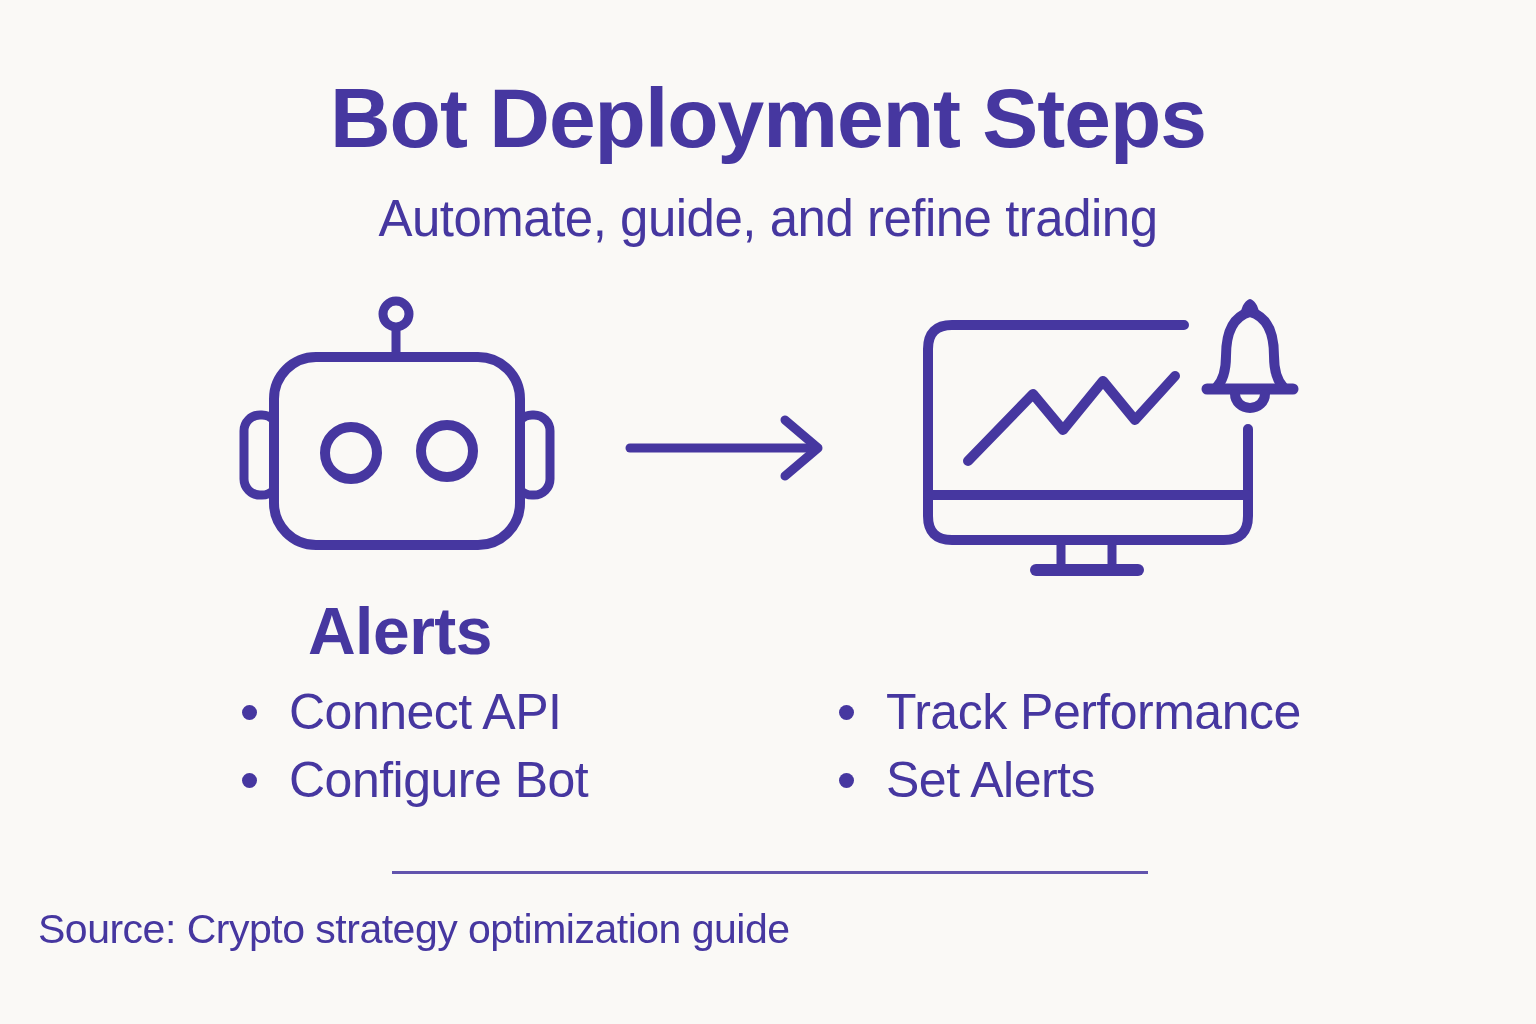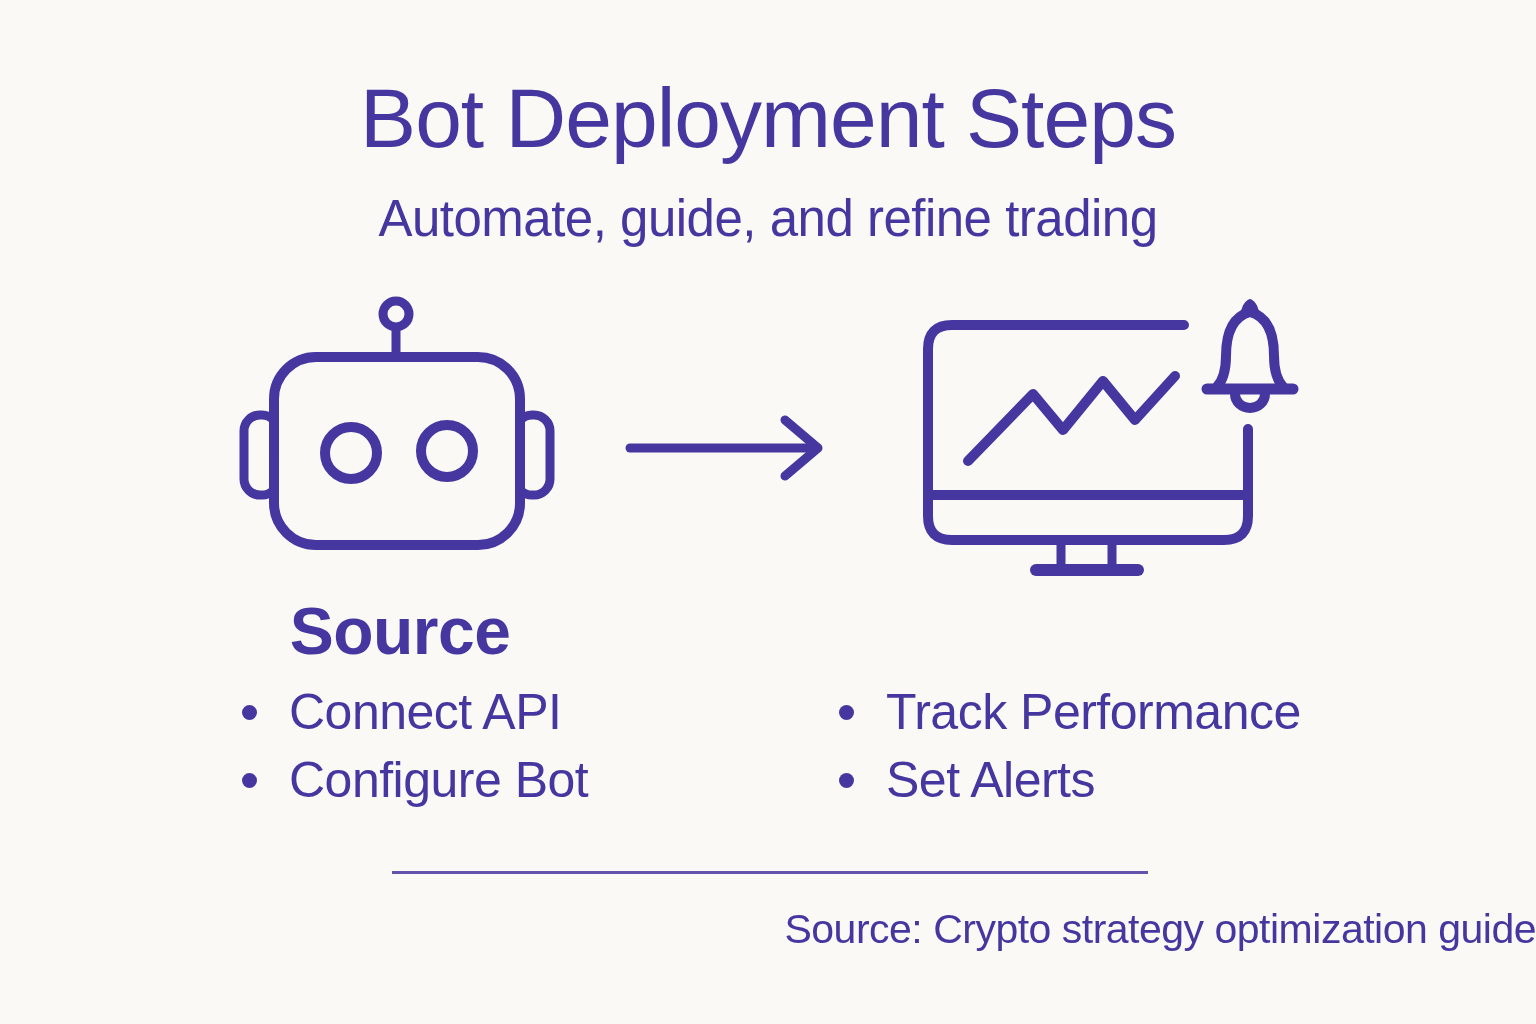--- a/index.html
+++ b/index.html
@@ -12,21 +12,21 @@
   .canvas{
     position:relative;
     width:1536px;height:1024px;
     background:var(--bg);
     overflow:hidden;
     color:var(--purple);
   }
   .title{
     position:absolute;top:76px;left:0;right:0;
     text-align:center;
-    font-size:84px;font-weight:400;letter-spacing:-1px;
+    font-size:84px;font-weight:700;letter-spacing:-1px;
     line-height:1;
   }
   .subtitle{
     position:absolute;top:193px;left:0;right:0;
     text-align:center;
     font-size:51px;font-weight:400;letter-spacing:-0.5px;
     line-height:1;
   }
   .icon{position:absolute;}
   .icon svg{display:block;width:100%;height:100%;}
@@ -56,23 +56,24 @@
     background:var(--purple);
     margin-right:32px;flex:0 0 auto;
   }
   .divider{
     position:absolute;left:392px;top:871px;
     width:756px;height:3px;
     background:var(--purple);opacity:0.85;
   }
   .source{
     position:absolute;top:909px;left:0;right:0;
-    text-align:right;
+    text-align:left;
     font-size:41px;font-weight:400;letter-spacing:-0.5px;
     line-height:1;
+    padding-left:38px;
   }
 </style>
 </head>
 <body>
 
 <div class="canvas">
 
   <h1 class="title">Bot Deployment Steps</h1>
   <h2 class="subtitle">Automate, guide, and refine trading</h2>
 
@@ -114,21 +115,21 @@
 
       <g>
         <path class="stroke" stroke-width="10" d="M 294,90 Q 304,80 304,58 C 304,32 313,18 328,14 C 343,18 352,32 352,58 Q 352,80 362,90"></path>
         <line class="stroke" stroke-width="11" x1="285" y1="91" x2="371" y2="91"></line>
         <path class="fill-purple" d="M 318,18 C 320,6 324,2 328,1 C 332,2 336,6 338,18 Q 332,13 328,13 Q 324,13 318,18 Z"></path>
         <path class="stroke" stroke-width="10" d="M 313,96 A 15 14 0 0 0 343,96"></path>
       </g>
     </svg>
   </div>
 
-  <h3 class="step-heading heading-setup">Source</h3>
+  <h3 class="step-heading heading-setup">Alerts</h3>
 
   <ul class="bullets bullets-left">
     <li>
       <span class="dot"></span>
       <span>Connect API</span>
     </li>
     <li>
       <span class="dot"></span>
       <span>Configure Bot</span>
     </li>

